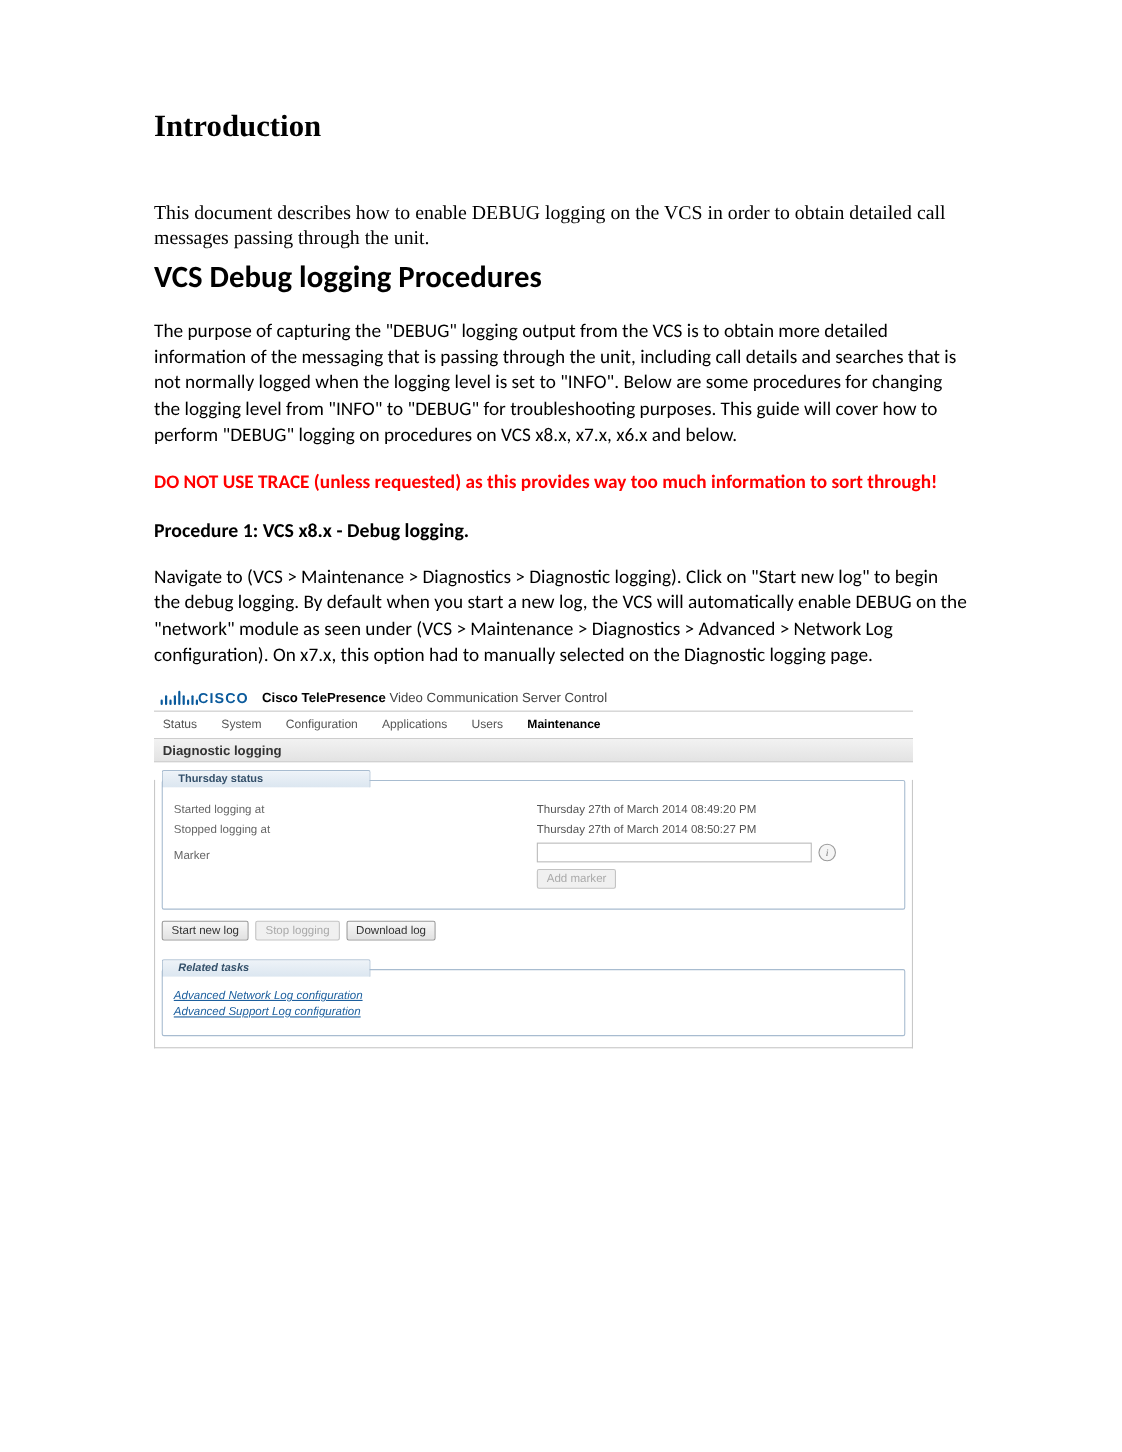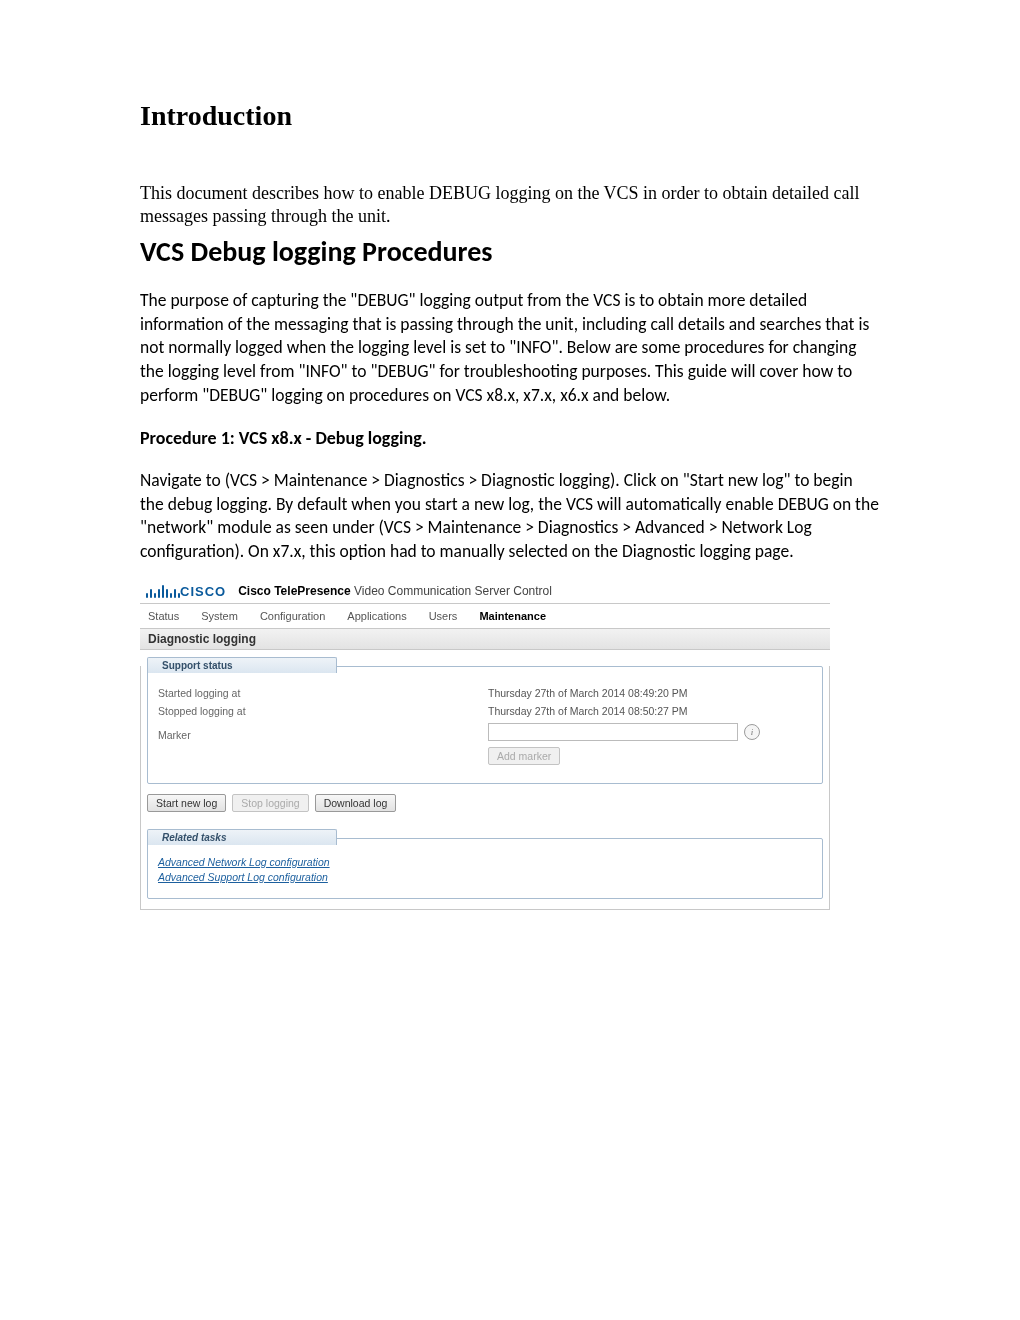--- a/index.html
+++ b/index.html
@@ -186,20 +186,21 @@
 <div class="page">
 
   <h1 class="serif">Introduction</h1>
 
   <p class="serif">This document describes how to enable DEBUG logging on the VCS in order to obtain detailed call messages passing through the unit.</p>
 
   <h2 class="sans">VCS Debug logging Procedures</h2>
 
   <p class="body">The purpose of capturing the "DEBUG" logging output from the VCS is to obtain more detailed information of the messaging that is passing through the unit, including call details and searches that is not normally logged when the logging level is set to "INFO". Below are some procedures for changing the logging level from "INFO" to "DEBUG" for troubleshooting purposes. This guide will cover how to perform "DEBUG" logging on procedures on VCS x8.x, x7.x, x6.x and below.</p>
 
+  <p class="warn">DO NOT USE TRACE (unless requested) as this provides way too much information to sort through!</p>
 
   <h3 class="proc">Procedure 1: VCS x8.x - Debug logging.</h3>
 
   <p class="body">Navigate to (VCS &gt; Maintenance &gt; Diagnostics &gt; Diagnostic logging). Click on "Start new log" to begin the debug logging. By default when you start a new log, the VCS will automatically enable DEBUG on the "network" module as seen under (VCS &gt; Maintenance &gt; Diagnostics &gt; Advanced &gt; Network Log configuration). On x7.x, this option had to manually selected on the Diagnostic logging page.</p>
 
   <div class="shot">
 
     <div class="logo-row">
       <div class="cisco-logo">
         <div class="cisco-bars">
@@ -227,21 +228,21 @@
       <span>Applications</span>
       <span>Users</span>
       <span class="active">Maintenance</span>
     </div>
 
     <div class="section-title-bar">Diagnostic logging</div>
 
     <div class="panel-area">
 
       <div class="group" style="margin-top:16px;">
-        <div class="group-tab">Support status</div>
+        <div class="group-tab">Thursday status</div>
 
         <div class="kv-row">
           <div class="k">Started logging at</div>
           <div class="v">Thursday 27th of March 2014 08:49:20 PM</div>
         </div>
         <div class="kv-row">
           <div class="k">Stopped logging at</div>
           <div class="v">Thursday 27th of March 2014 08:50:27 PM</div>
         </div>
         <div class="kv-row">

